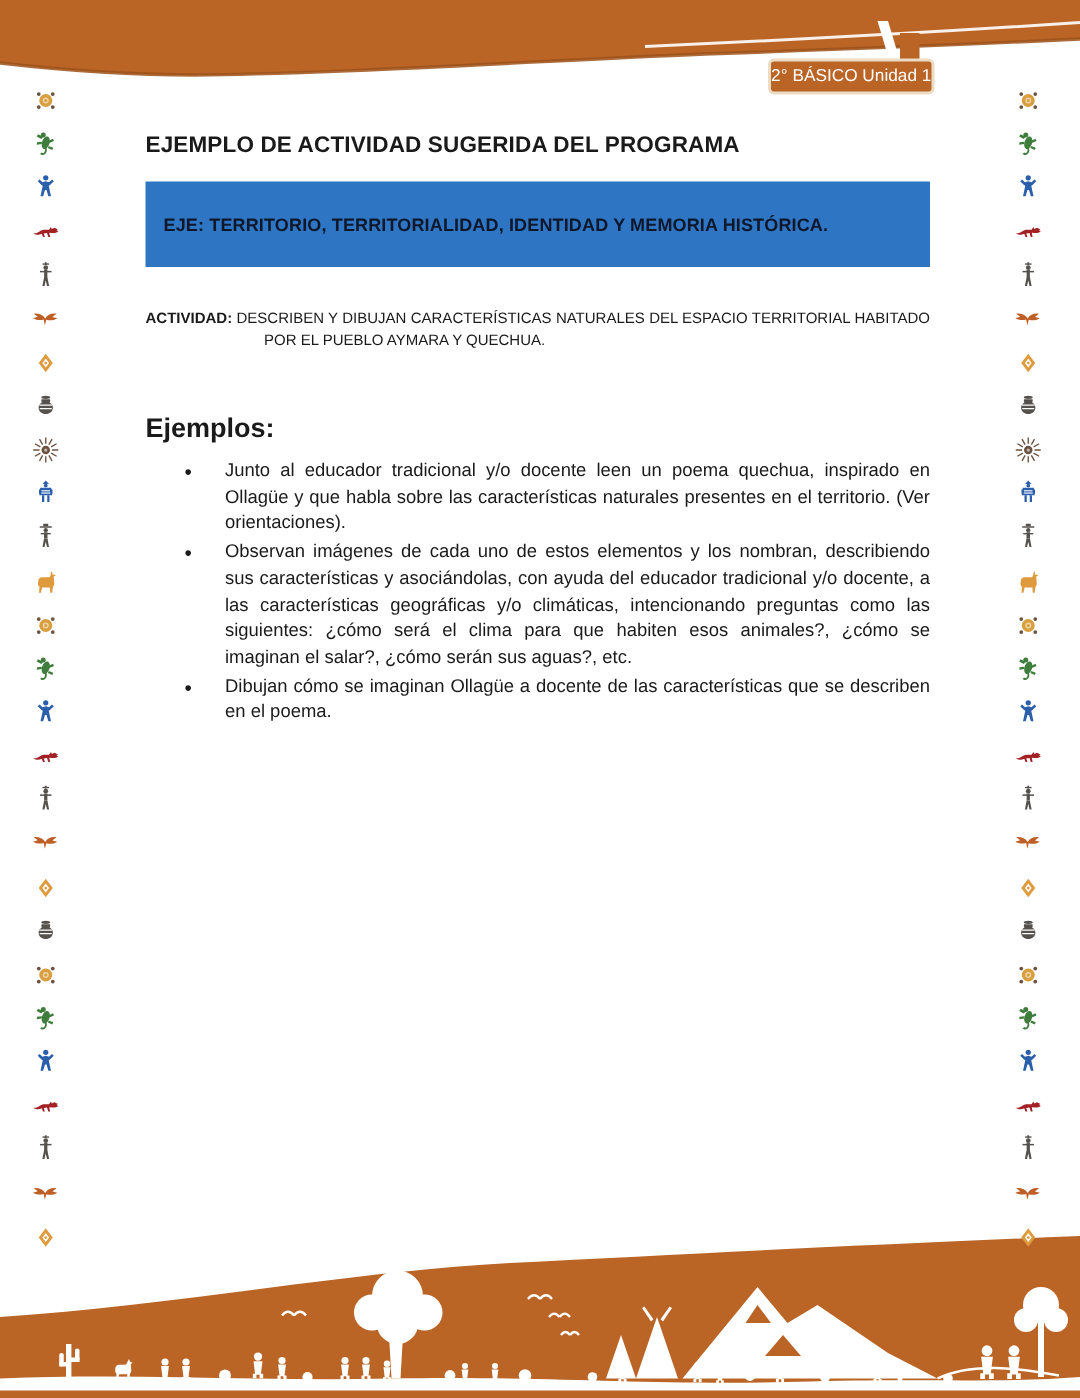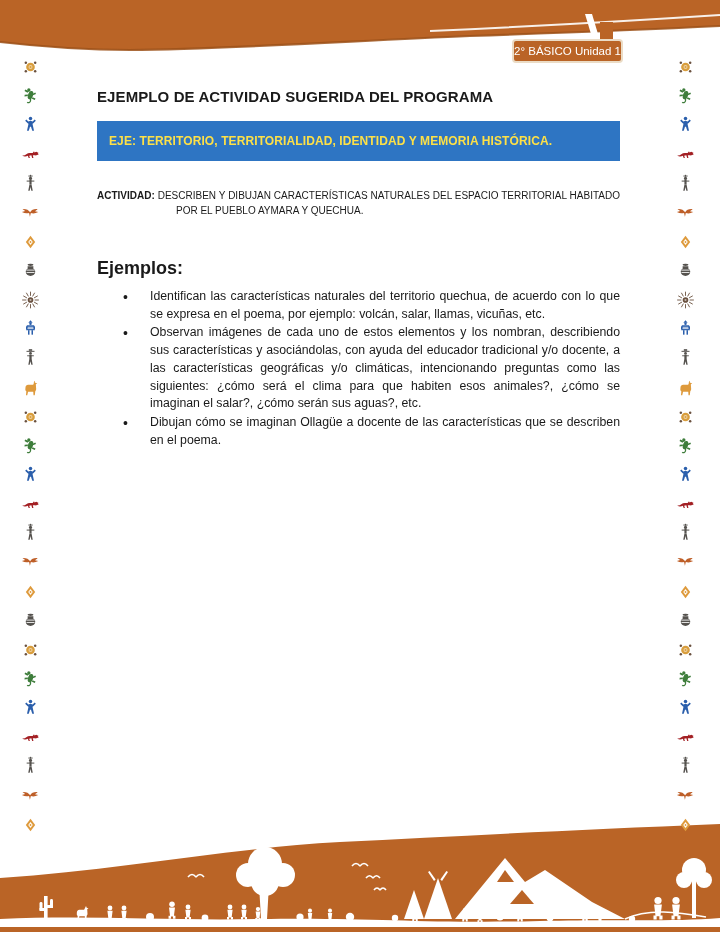--- a/index.html
+++ b/index.html
@@ -20,23 +20,23 @@
   .icon-strip{
     position:absolute;top:57px;height:778px;width:22px;
     display:flex;flex-direction:column;justify-content:space-between;align-items:center;z-index:2;
   }
   .icon-strip.left{left:19px;}
   .icon-strip.right{left:674px;}
   .icon-strip .pict{width:21px;height:20px;display:block;}
   .content{position:absolute;left:97px;top:86px;width:523px;}
   h1.doc-title{margin:2px 0 0 0;font-size:15px;font-weight:bold;text-align:left;letter-spacing:.1px;}
   .eje-banner{
-    margin-top:16px;height:40px;background:var(--banner-blue,#2E75C3);
+    margin-top:16px;height:57px;background:var(--banner-blue,#2E75C3);
     display:flex;align-items:center;padding:0 12px;box-sizing:border-box;
-    color:#fde047;font-weight:bold;font-size:12px;letter-spacing:.1px;
+    color:#0f172a;font-weight:bold;font-size:12px;letter-spacing:.1px;
   }
   p.activity{
     margin:27px 0 0 0;font-size:10px;line-height:1.5;text-align:justify;
     padding-left:79px;text-indent:-79px;
   }
   p.activity b{font-weight:bold;}
   .examples-label{margin:40px 0 0 0;font-weight:bold;font-size:18px;}
   ul.examples{list-style:none;margin:9px 0 0 0;padding:0;}
   ul.examples li{
     position:relative;padding-left:53px;margin:0 0 1px 0;
@@ -563,21 +563,21 @@
   <main class="content">
     <h1 class="doc-title">EJEMPLO DE ACTIVIDAD SUGERIDA DEL PROGRAMA</h1>
 
     <div class="eje-banner">EJE: TERRITORIO, TERRITORIALIDAD, IDENTIDAD Y MEMORIA HISTÓRICA.</div>
 
     <p class="activity"><b>ACTIVIDAD:</b> <span>DESCRIBEN Y DIBUJAN CARACTERÍSTICAS NATURALES DEL ESPACIO TERRITORIAL HABITADO POR EL PUEBLO AYMARA Y QUECHUA.</span></p>
 
     <p class="examples-label">Ejemplos:</p>
 
     <ul class="examples" id="examples-list">
-        <li>Identifican las características naturales del territorio quechua, de acuerdo con lo que se expresa en el poema, por ejemplo: volcán, salar, llamas, vicuñas, etc.</li>
+        <li>Junto al educador tradicional y/o docente leen un poema quechua, inspirado en Ollagüe y que habla sobre las características naturales presentes en el territorio. (Ver orientaciones).</li>
         <li>Observan imágenes de cada uno de estos elementos y los nombran, describiendo sus características y asociándolas, con ayuda del educador tradicional y/o docente, a las características geográficas y/o climáticas, intencionando preguntas como las siguientes: ¿cómo será el clima para que habiten esos animales?, ¿cómo se imaginan el salar?, ¿cómo serán sus aguas?, etc.</li>
         <li>Dibujan cómo se imaginan Ollagüe a docente de las características que se describen en el poema.</li>
       </ul>
   </main>
 
   <svg class="bottom-band" viewBox="0 0 720 112" aria-hidden="true">
     <defs>
       <g id="wperson" fill="#fff">
         <circle cx="0" cy="-11" r="2.4"></circle>
         <path d="M-2.6,-8.3 L2.6,-8.3 L1.7,-1 L3,-1 L3,1.6 L0.9,1.6 L0.9,-0.5 L-0.9,-0.5 L-0.9,1.6 L-3,1.6 L-3,-1 L-1.7,-1 Z"></path>

